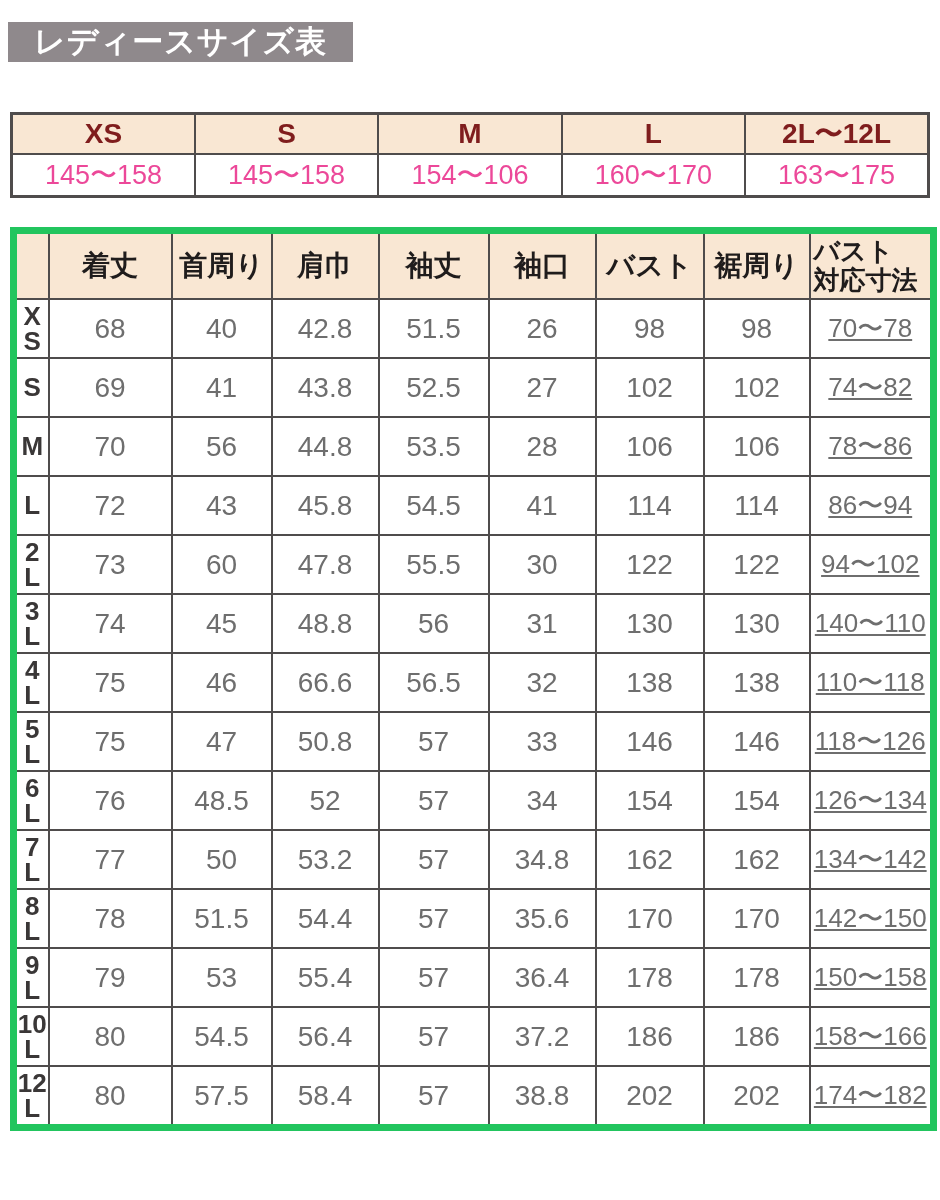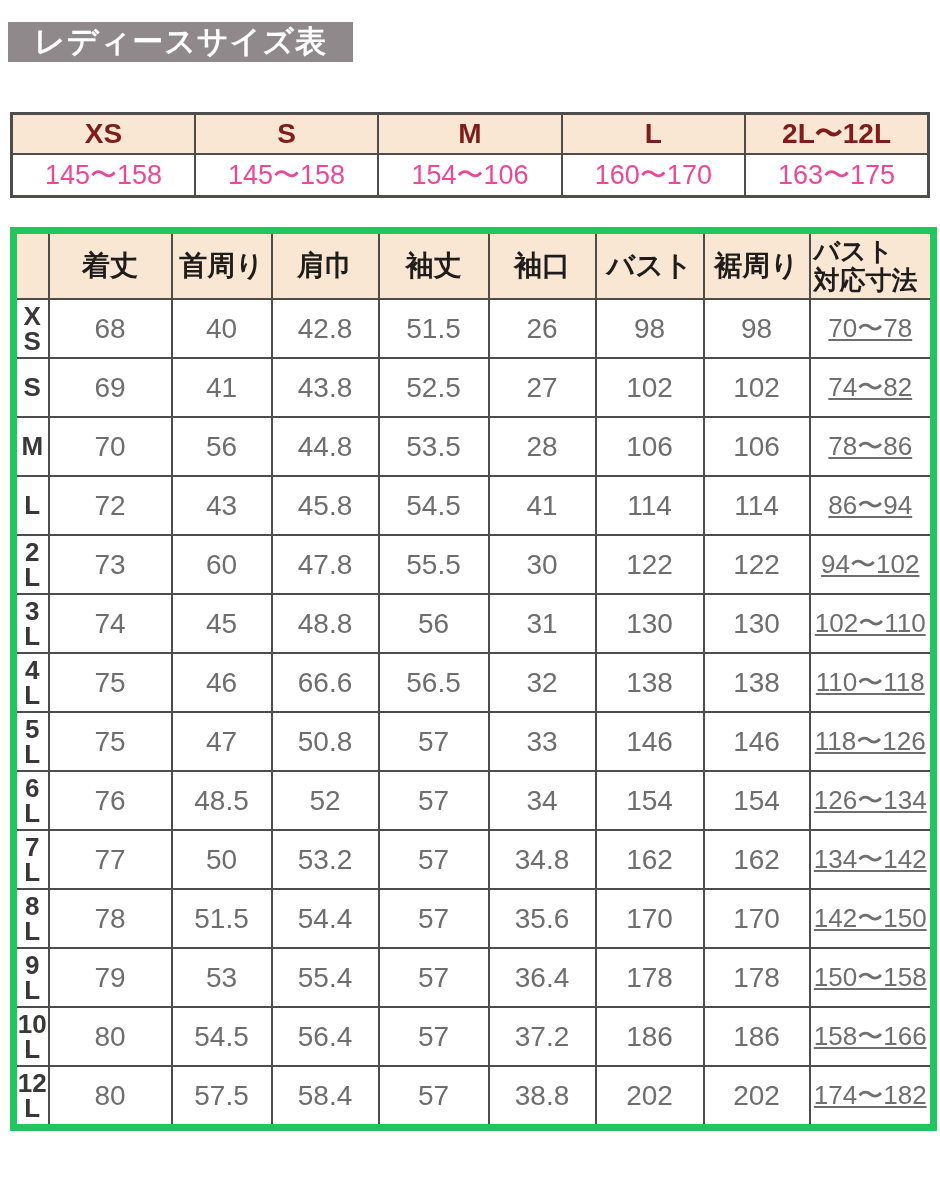--- a/index.html
+++ b/index.html
@@ -229,21 +229,21 @@
         <tr>
           <th class="row-label">3
 L</th>
           <td>74</td>
           <td>45</td>
           <td>48.8</td>
           <td>56</td>
           <td>31</td>
           <td>130</td>
           <td>130</td>
-          <td class="range-col">102〜110</td>
+          <td class="range-col">140〜110</td>
         </tr>
         <tr>
           <th class="row-label">4
 L</th>
           <td>75</td>
           <td>46</td>
           <td>66.6</td>
           <td>56.5</td>
           <td>32</td>
           <td>138</td>

